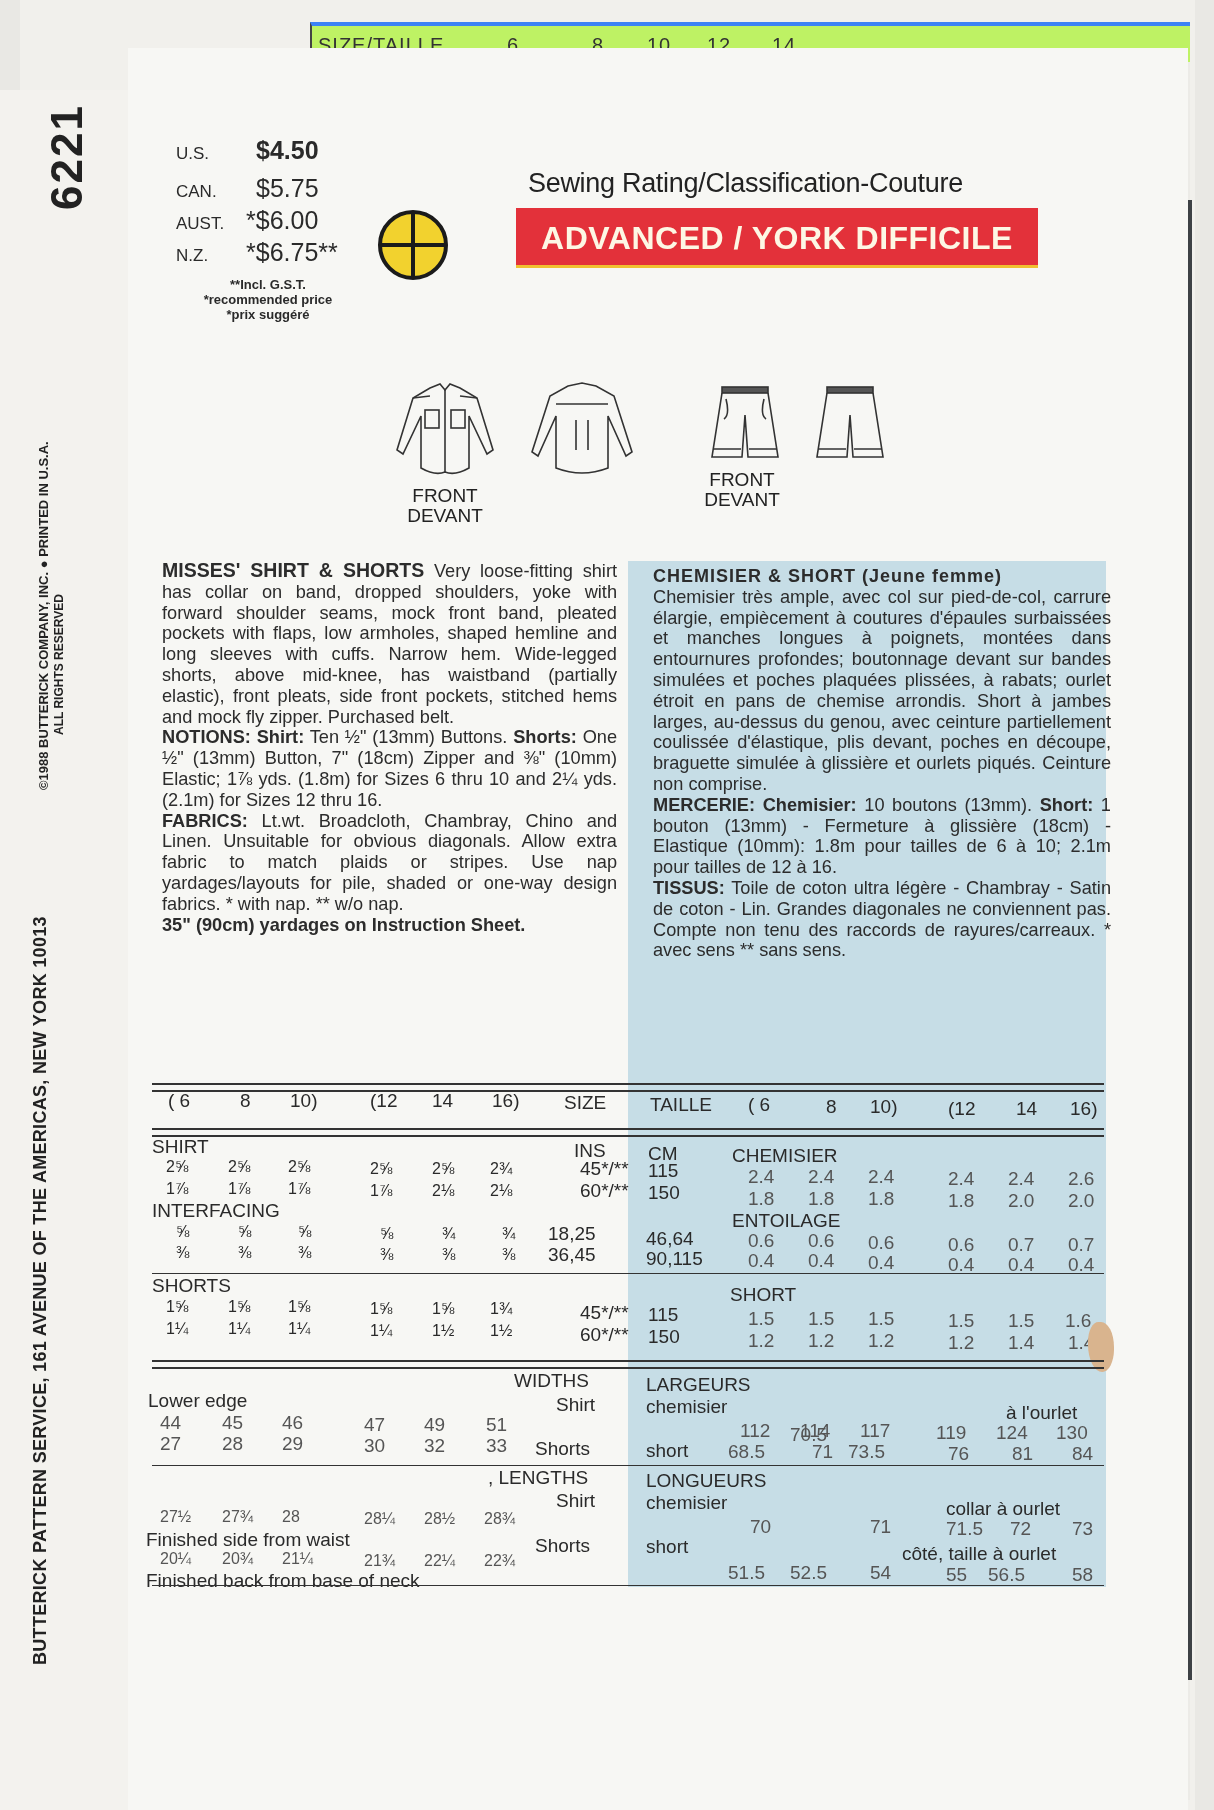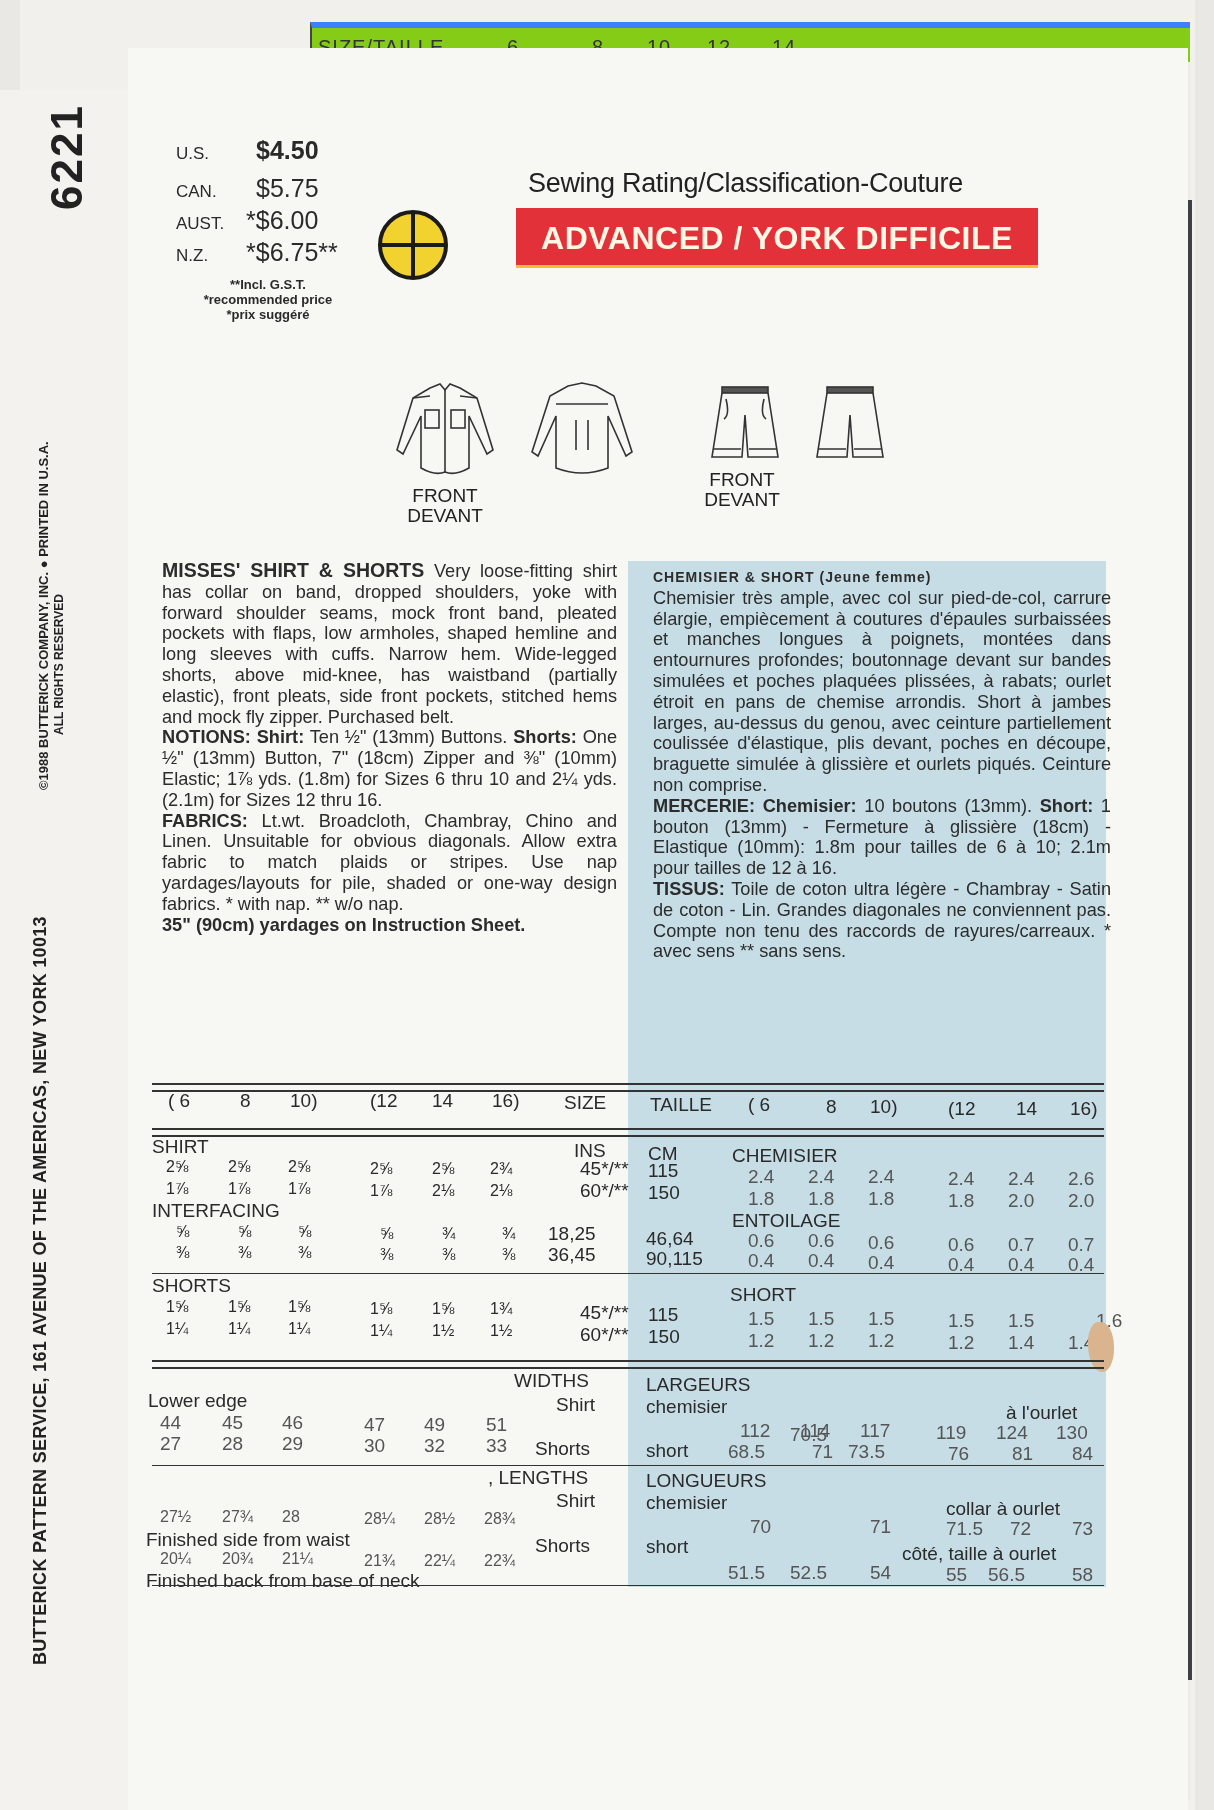--- a/index.html
+++ b/index.html
@@ -2,21 +2,21 @@
 <html><head>
 <meta charset="utf-8">
 <style>
   * { box-sizing: border-box; margin: 0; padding: 0; }
   html, body { width: 1214px; height: 1810px; overflow: hidden; background: #e9e8e4; }
   body { position: relative; font-family: "Liberation Sans", sans-serif; color: #2a2a2a; }
 
   
   .back-sheet { position: absolute; left: 20px; top: 0; width: 1175px; height: 1810px; background: #f1f0ec; }
   .spine { position: absolute; left: 0; top: 90px; width: 130px; height: 1720px; background: #f3f2ee; border-right: 1px solid #d9d8d3; }
-  .top-tab { position: absolute; left: 310px; top: 22px; width: 880px; height: 40px; background: #84cc16; border-top: 6px solid #3b82f6; border-left: 2px solid #444; }
+  .top-tab { position: absolute; left: 310px; top: 22px; width: 880px; height: 40px; background: #bef264; border-top: 4px solid #3b82f6; border-left: 2px solid #444; }
   .top-tab span { position: absolute; top: 8px; font-size: 20px; color: #333; letter-spacing: 1px; }
   .main-panel { position: absolute; left: 128px; top: 48px; width: 1060px; height: 1762px; background: #f7f7f4; }
   .right-edge { position: absolute; left: 1170px; top: 200px; width: 22px; height: 1480px; background: #3d4145; }
   .right-flap { position: absolute; left: 1130px; top: 60px; width: 60px; height: 1740px; background: #ecebe7; }
 
   
   .vtext { position: absolute; transform-origin: left top; transform: rotate(-90deg); white-space: nowrap; color: #222; }
   .pattern-num { left: 42px; top: 210px; font-size: 44px; font-weight: bold; letter-spacing: 2px; }
   .address { left: 30px; top: 1665px; font-size: 18px; font-weight: bold; letter-spacing: .3px; }
   .copyright { left: 36px; top: 790px; font-size: 13px; font-weight: bold; }
@@ -156,21 +156,21 @@
   <span>Ten ½" (13mm) Buttons.</span>
   <b>Shorts:</b>
   <span>One ½" (13mm) Button, 7" (18cm) Zipper and ⅜" (10mm) Elastic; 1⅞ yds. (1.8m) for Sizes 6 thru 10 and 2¼ yds. (2.1m) for Sizes 12 thru 16.</span><br>
   <b>FABRICS:</b>
   <span>Lt.wt. Broadcloth, Chambray, Chino and Linen. Unsuitable for obvious diagonals. Allow extra fabric to match plaids or stripes. Use nap yardages/layouts for pile, shaded or one-way design fabrics. * with nap. ** w/o nap.</span><br>
   <b>35" (90cm) yardages on Instruction Sheet.</b>
 </div>
 
 <div class="blue-block"></div>
 <div class="desc-fr">
-  <b style="font-size:14px;letter-spacing:1px">CHEMISIER &amp; SHORT (Jeune femme)</b><br>
+  <b style="font-size:18px;letter-spacing:1px">CHEMISIER &amp; SHORT (Jeune femme)</b><br>
   <span>Chemisier très ample, avec col sur pied-de-col, carrure élargie, empiècement à coutures d'épaules surbaissées et manches longues à poignets, montées dans entournures profondes; boutonnage devant sur bandes simulées et poches plaquées plissées, à rabats; ourlet étroit en pans de chemise arrondis. Short à jambes larges, au-dessus du genou, avec ceinture partiellement coulissée d'élastique, plis devant, poches en découpe, braguette simulée à glissière et ourlets piqués. Ceinture non comprise.</span><br>
   <b>MERCERIE:</b>
   <b>Chemisier:</b>
   <span>10 boutons (13mm).</span>
   <b>Short:</b>
   <span>1 bouton (13mm) - Fermeture à glissière (18cm) - Elastique (10mm): 1.8m pour tailles de 6 à 10; 2.1m pour tailles de 12 à 16.</span><br>
   <b>TISSUS:</b>
   <span>Toile de coton ultra légère - Chambray - Satin de coton - Lin. Grandes diagonales ne conviennent pas. Compte non tenu des raccords de rayures/carreaux. * avec sens ** sans sens.</span><br>
 </div>
 
@@ -280,21 +280,21 @@
   <div class="t frac" style="left:370px;top:1300px">1⅝</div>
   <div class="t frac" style="left:432px;top:1300px">1⅝</div>
   <div class="t frac" style="left:490px;top:1300px">1¾</div>
   <div class="t" style="left:580px;top:1302px">45*/**</div>
   <div class="t" style="left:648px;top:1304px">115</div>
   <div class="t light" style="left:748px;top:1308px">1.5</div>
   <div class="t light" style="left:808px;top:1308px">1.5</div>
   <div class="t light" style="left:868px;top:1308px">1.5</div>
   <div class="t light" style="left:948px;top:1310px">1.5</div>
   <div class="t light" style="left:1008px;top:1310px">1.5</div>
-  <div class="t light" style="left:1096px;top:1310px">1.6</div>
+  <div class="t light" style="left:1065px;top:1310px">1.6</div>
 </div>
 <div>
   <div class="t frac" style="left:166px;top:1320px">1¼</div>
   <div class="t frac" style="left:228px;top:1320px">1¼</div>
   <div class="t frac" style="left:288px;top:1320px">1¼</div>
   <div class="t frac" style="left:370px;top:1322px">1¼</div>
   <div class="t frac" style="left:432px;top:1322px">1½</div>
   <div class="t frac" style="left:490px;top:1322px">1½</div>
   <div class="t" style="left:580px;top:1324px">60*/**</div>
   <div class="t" style="left:648px;top:1326px">150</div>

